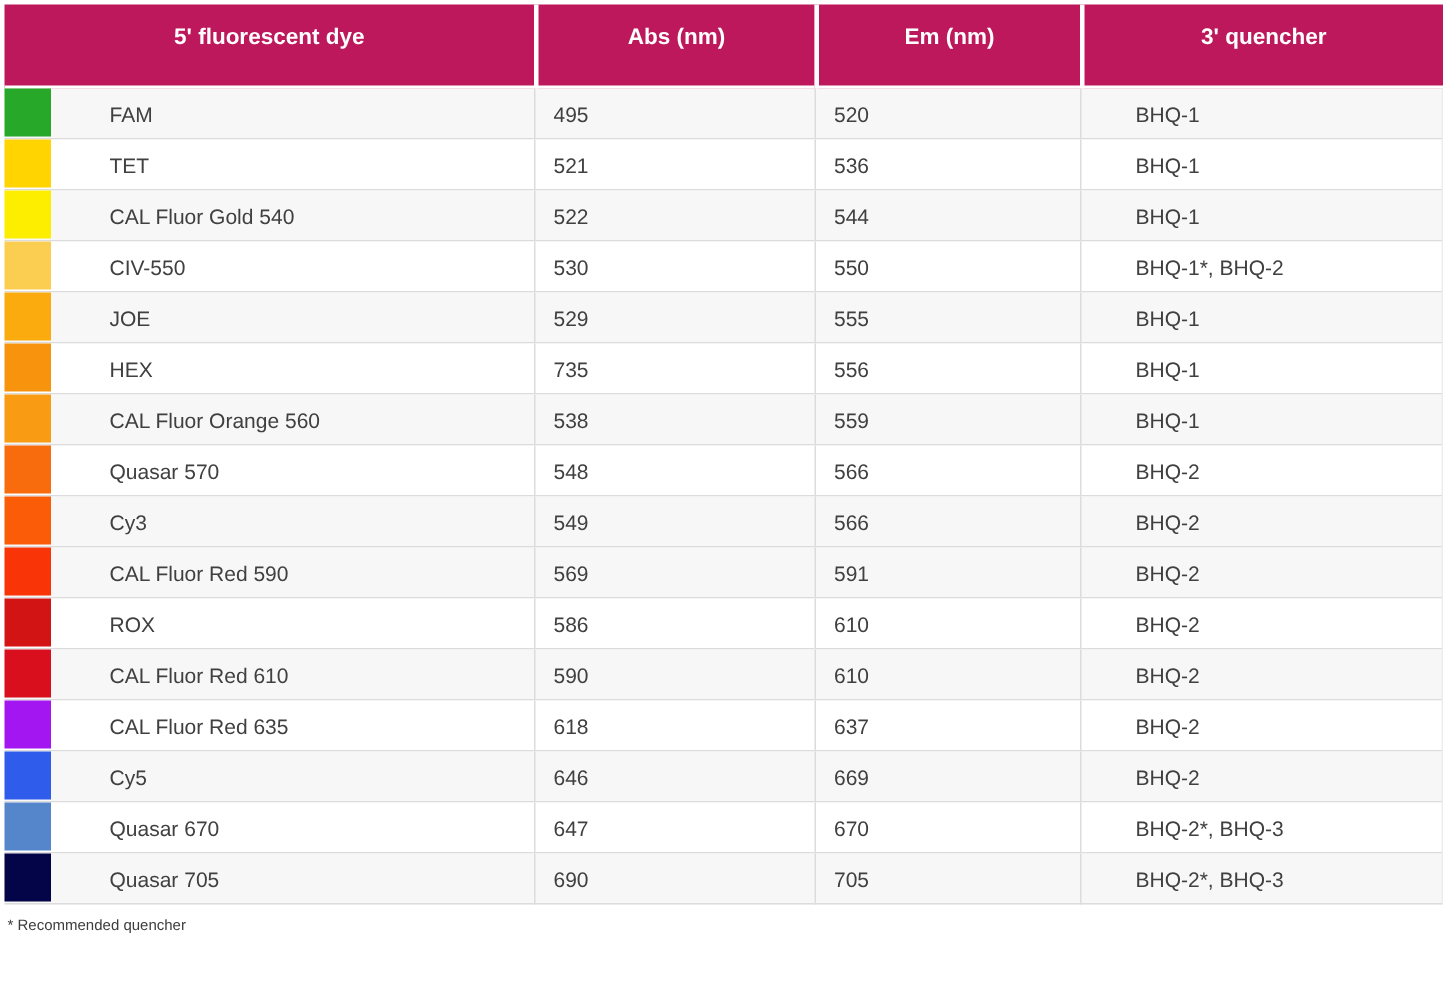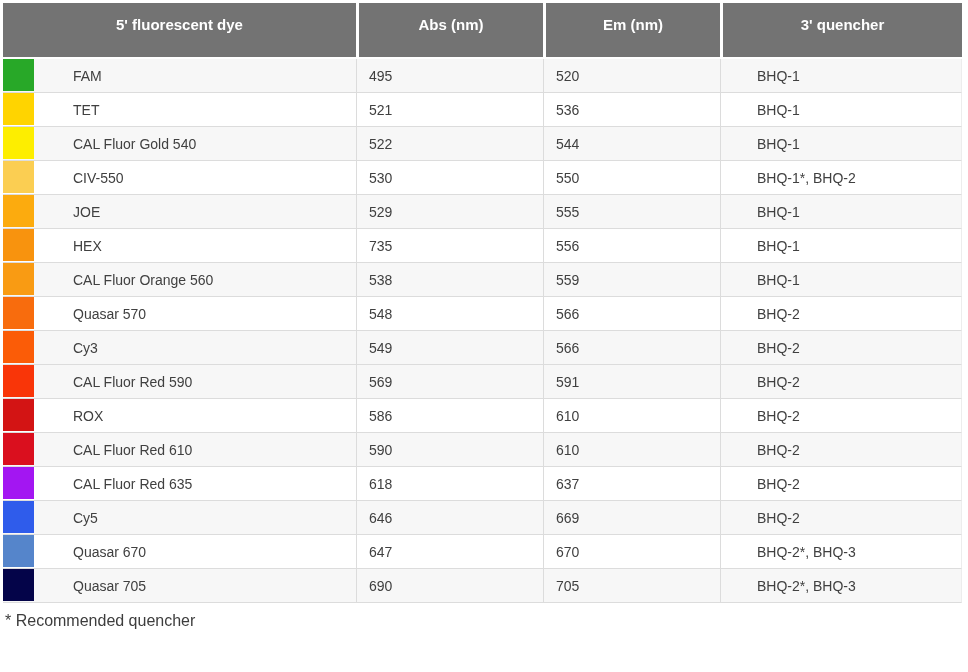--- a/index.html
+++ b/index.html
@@ -14,21 +14,21 @@
     border-spacing: 0;
     table-layout: fixed;
     width: 959px;
   }
   col.c-dye { width: 353px; }
   col.c-abs { width: 187px; }
   col.c-em  { width: 177px; }
   col.c-q   { width: 242px; }
 
   thead th {
-    background: #737373;
+    background: #be185d;
     color: #ffffff;
     font-size: 15px;
     font-weight: bold;
     text-align: center;
     vertical-align: top;
     height: 56px;
     padding-top: 13px;
     border-bottom: 2px solid #ffffff;
   }
   thead th + th { border-left: 3px solid #ffffff; }
@@ -54,21 +54,21 @@
     position: absolute;
     left: 0;
     top: 0;
     bottom: 1px;
     width: 31px;
     display: block;
   }
 
   .footnote {
     margin: 9px 0 0 2px;
-    font-size: 16px;
+    font-size: 10px;
     color: #3d3d3d;
   }
 </style>
 </head>
 <body>
 
 <table class="dye-table">
   <colgroup>
     <col class="c-dye">
       <col class="c-abs">

